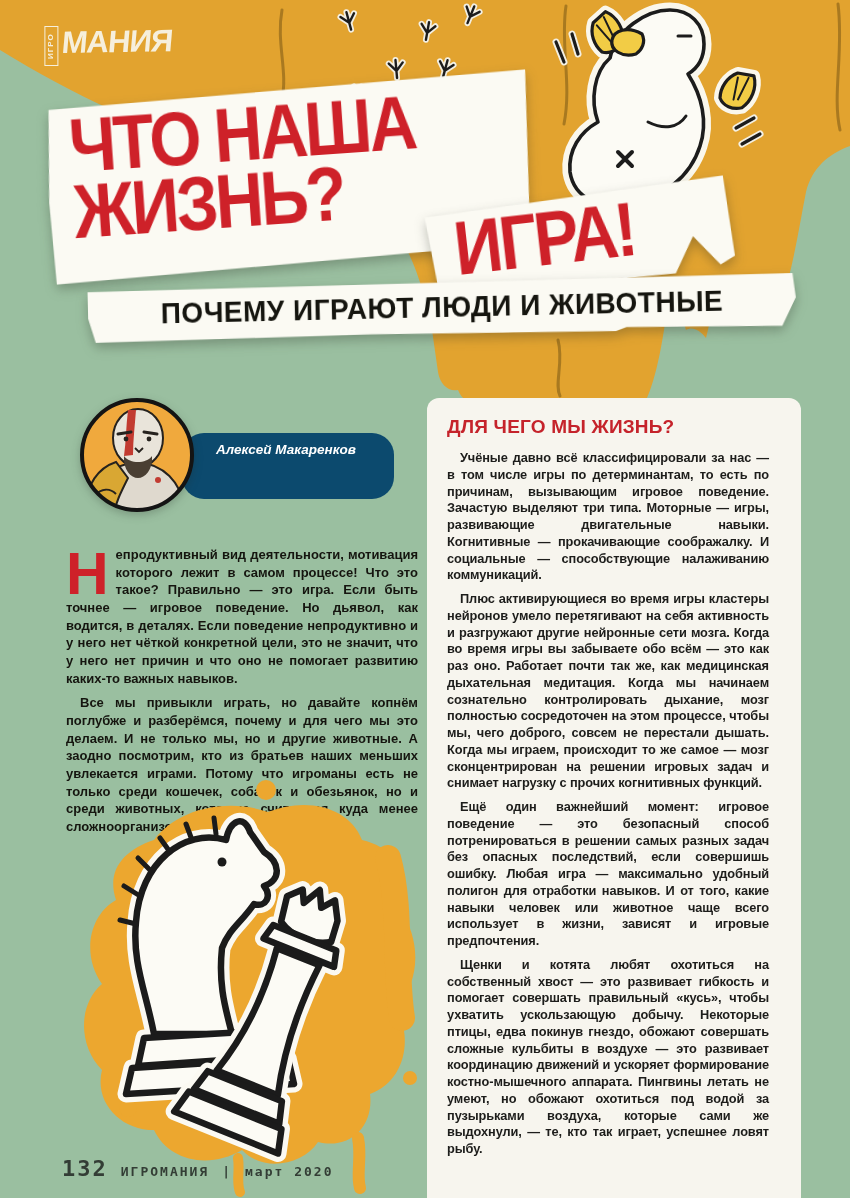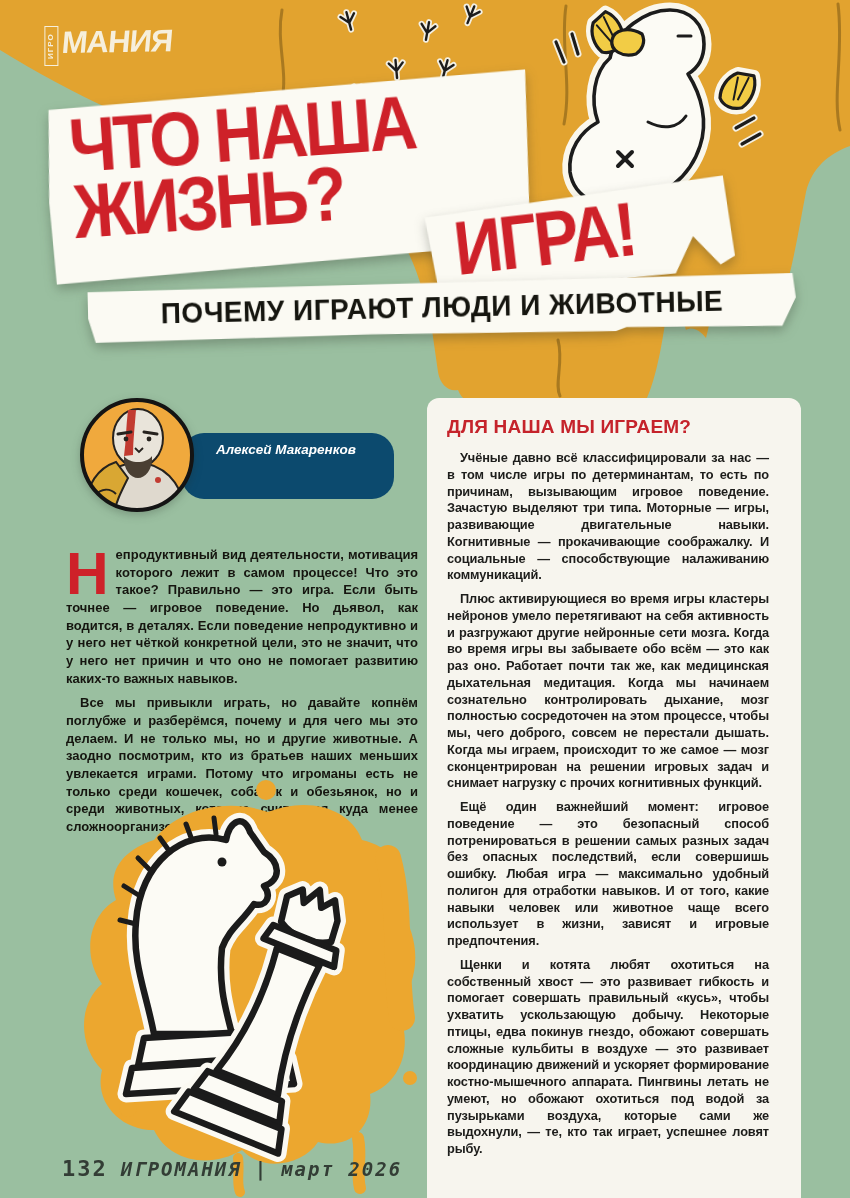--- a/index.html
+++ b/index.html
@@ -53,21 +53,21 @@
   .panel{left:427px;top:398px;width:374px;height:800px;background:#F7F5EE;
          border-radius:12px 12px 0 0;box-sizing:border-box;padding:18px 17px 14px 20px;z-index:5;}
   .panel h2{margin:0 0 12px 0;color:#C5232B;font-size:19px;font-weight:800;letter-spacing:.2px;}
   .panel .col-p{margin:0 15px 7px 0;color:#1d1d1b;font-size:12.8px;line-height:1.31;font-weight:700;
                 text-align:justify;text-indent:13px;letter-spacing:-.1px;}
 
   
   .footer{left:56px;top:1156px;display:flex;align-items:baseline;gap:13px;z-index:4;
           color:#333d35;font-family:"DejaVu Sans Mono","Liberation Mono",monospace;}
   .footer .pn{font-size:22px;font-weight:700;letter-spacing:2px;margin-left:6px;}
-  .footer .mg{font-size:19px;font-weight:700;letter-spacing:2px;font-style:italic;}
+  .footer .mg{font-size:13px;font-weight:700;letter-spacing:2px;}
 </style>
 </head>
 <body>
 
 <div class="page">
 
   <svg class="abs" style="left:0;top:0;z-index:1" width="850" height="1198" viewBox="0 0 850 1198">
     <path fill="#E2A32F" d="M0,0 H850 V146 C828,154 812,168 806,192 C800,222 796,250 788,280
          C782,308 768,318 760,306 C754,322 744,328 738,314 L732,292
          C728,296 722,298 716,296 L706,338 C700,330 692,326 686,330
@@ -244,29 +244,29 @@
         <path d="M-28,24 L-32,-2 L-20,-14 L-14,-2 L-4,-20 L4,-4 L14,-16 L24,2 L26,24 C10,34 -12,34 -28,24 Z"></path>
         <path d="M-34,30 L34,30 L38,46 L-38,46 Z"></path>
         <path d="M-22,50 C-16,96 -18,140 -32,186 L34,186 C22,140 20,96 24,50 Z"></path>
         <path d="M-40,190 L40,190 L46,212 L-46,212 Z"></path>
         <path d="M-50,216 L50,216 L56,240 L-56,240 Z"></path>
       </g>
     </g>
   </svg>
 
   <div class="abs panel">
-    <h2>ДЛЯ НАША МЫ ИГРАЕМ?</h2>
+    <h2>ДЛЯ ЧЕГО МЫ ЖИЗНЬ?</h2>
     <div id="article-paragraphs">
         <p class="col-p">Учёные давно всё классифицировали за нас — в том числе игры по детерминантам, то есть по причинам, вызывающим игровое поведение. Зачастую выделяют три типа. Моторные — игры, развивающие двигательные навыки. Когнитивные — прокачивающие соображалку. И социальные — способствующие налаживанию коммуникаций.</p>
         <p class="col-p">Плюс активирующиеся во время игры кластеры нейронов умело перетягивают на себя активность и разгружают другие нейронные сети мозга. Когда во время игры вы забываете обо всём — это как раз оно. Работает почти так же, как медицинская дыхательная медитация. Когда мы начинаем сознательно контролировать дыхание, мозг полностью сосредоточен на этом процессе, чтобы мы, чего доброго, совсем не перестали дышать. Когда мы играем, происходит то же самое — мозг сконцентрирован на решении игровых задач и снимает нагрузку с прочих когнитивных функций.</p>
         <p class="col-p">Ещё один важнейший момент: игровое поведение — это безопасный способ потренироваться в решении самых разных задач без опасных последствий, если совершишь ошибку. Любая игра — максимально удобный полигон для отработки навыков. И от того, какие навыки человек или животное чаще всего использует в жизни, зависят и игровые предпочтения.</p>
         <p class="col-p">Щенки и котята любят охотиться на собственный хвост — это развивает гибкость и помогает совершать правильный <b>«кусь»</b>, чтобы ухватить ускользающую добычу. Некоторые птицы, едва покинув гнездо, обожают совершать сложные кульбиты в воздухе — это развивает координацию движений и ускоряет формирование костно-мышечного аппарата. Пингвины летать не умеют, но обожают охотиться под водой за пузырьками воздуха, которые сами же выдохнули, — те, кто так играет, успешнее ловят рыбу.</p>
       </div>
   </div>
 
   <div class="abs footer">
     <span class="pn">132</span>
     <span class="mg">ИГРОМАНИЯ</span>
     <span class="mg">|</span>
-    <span class="mg">март 2026</span>
+    <span class="mg">март 2020</span>
   </div>
 
 </div>
 
 </body></html>

